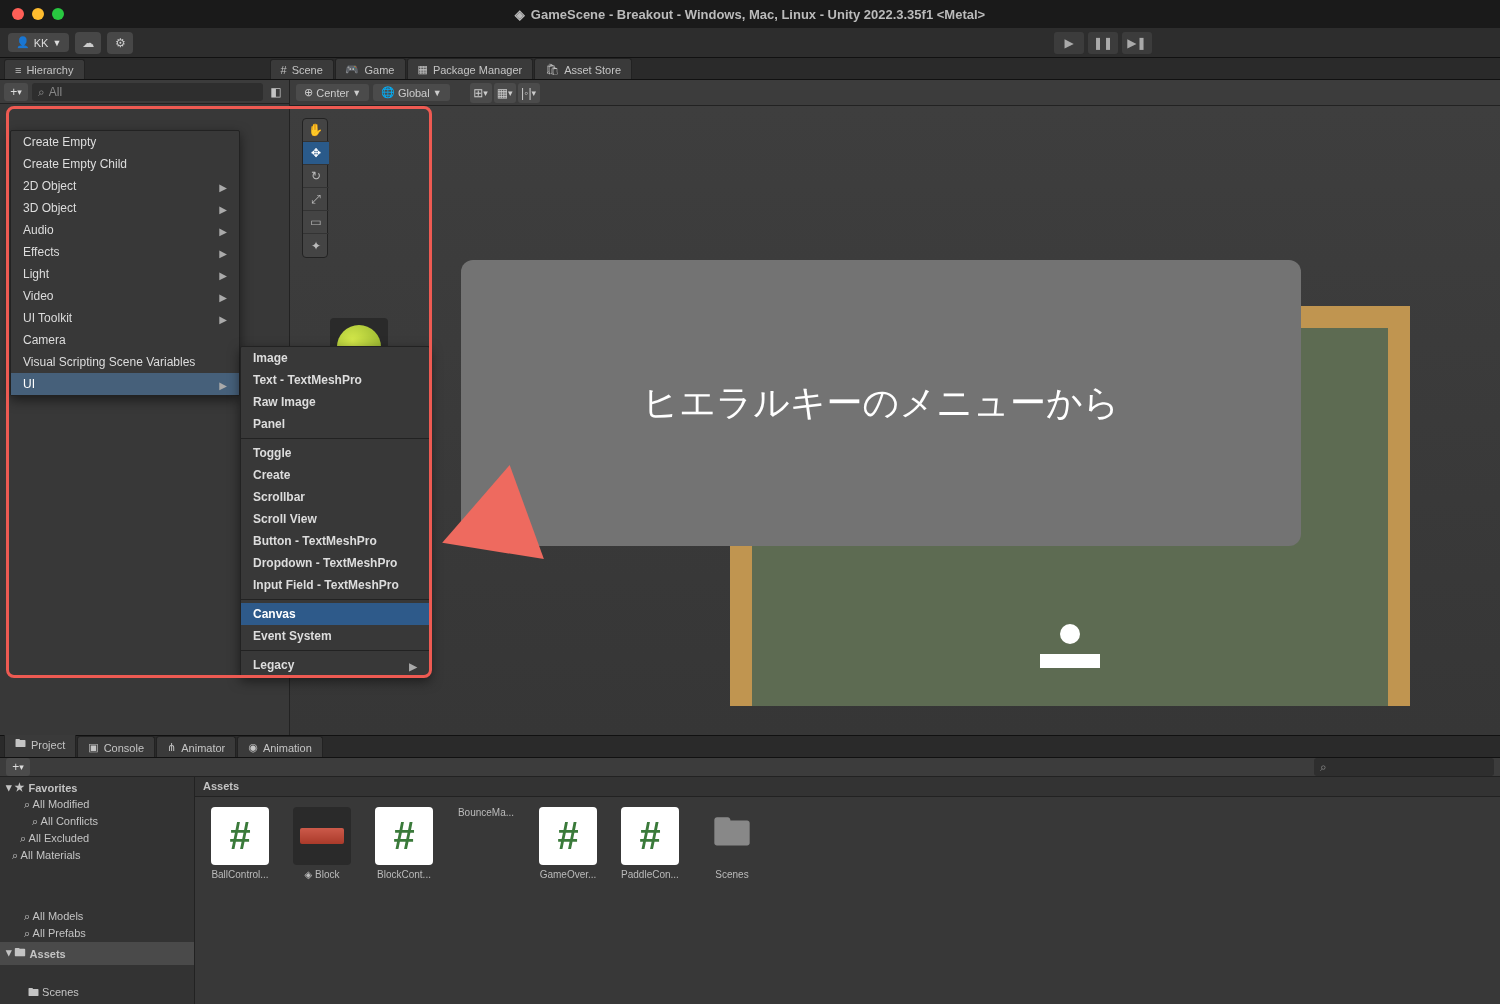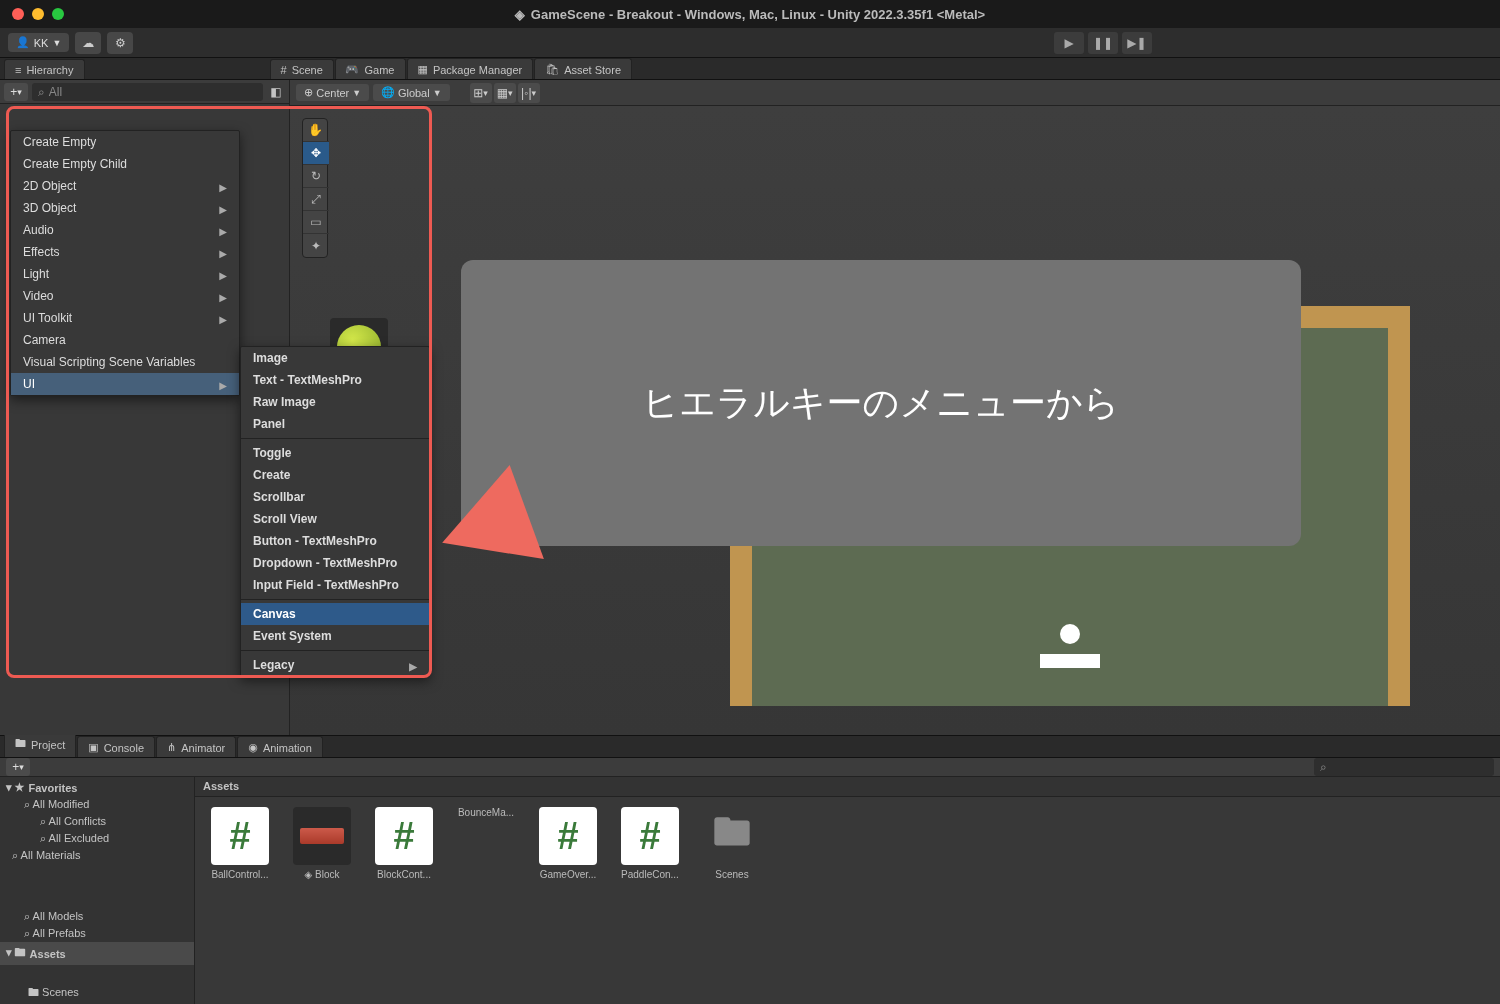--- a/index.html
+++ b/index.html
@@ -224,22 +224,22 @@
     <div class="plus-btn">+<span class="caret">▾</span></div>
     <div class="proj-search">
         <span>⌕</span>
       </div>
   </div>
   <div class="proj-body">
     <div class="proj-tree">
       <div class="tree-item header">▾ ★ <span>Favorites</span></div>
       <div id="fav-list">
           <div class="tree-item" style="padding-left: 24px;">⌕ All Modified</div>
-          <div class="tree-item" style="padding-left: 40px; text-align: right;">⌕ All Conflicts</div>
-          <div class="tree-item" style="padding-left: 40px; text-align: center;">⌕ All Excluded</div>
+          <div class="tree-item" style="padding-left: 32px; text-align: right;">⌕ All Conflicts</div>
+          <div class="tree-item" style="padding-left: 20px; text-align: center;">⌕ All Excluded</div>
           <div class="tree-item" style="padding-left: 12px;">⌕ All Materials</div>
           <div class="tree-item" style="padding-left: 24px; margin-top: 44px;">⌕ All Models</div>
           <div class="tree-item" style="padding-left: 24px;">⌕ All Prefabs</div>
         </div>
       <div class="tree-item header sel">▾ 🖿 <span>Assets</span></div>
       <div id="assets-children">
           <div class="tree-item" style="padding-left: 28px; margin-top: 17px;">🖿 Scenes</div>
         </div>
       <div class="tree-item header">▸ 🖿 <span>Packages</span></div>
     </div>

